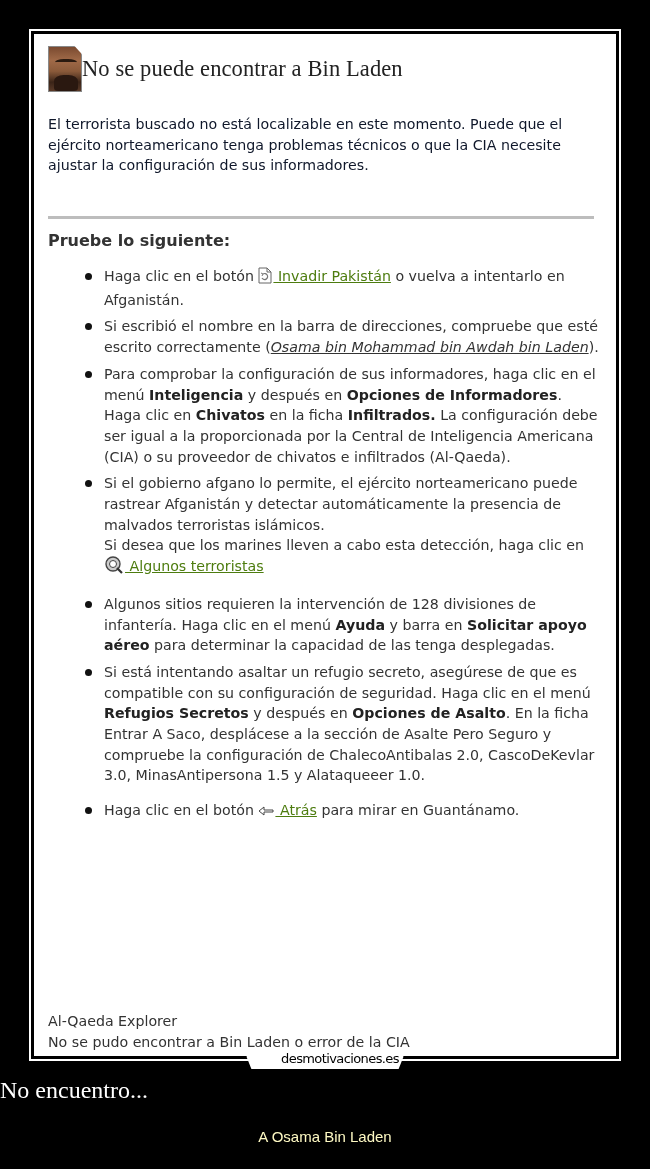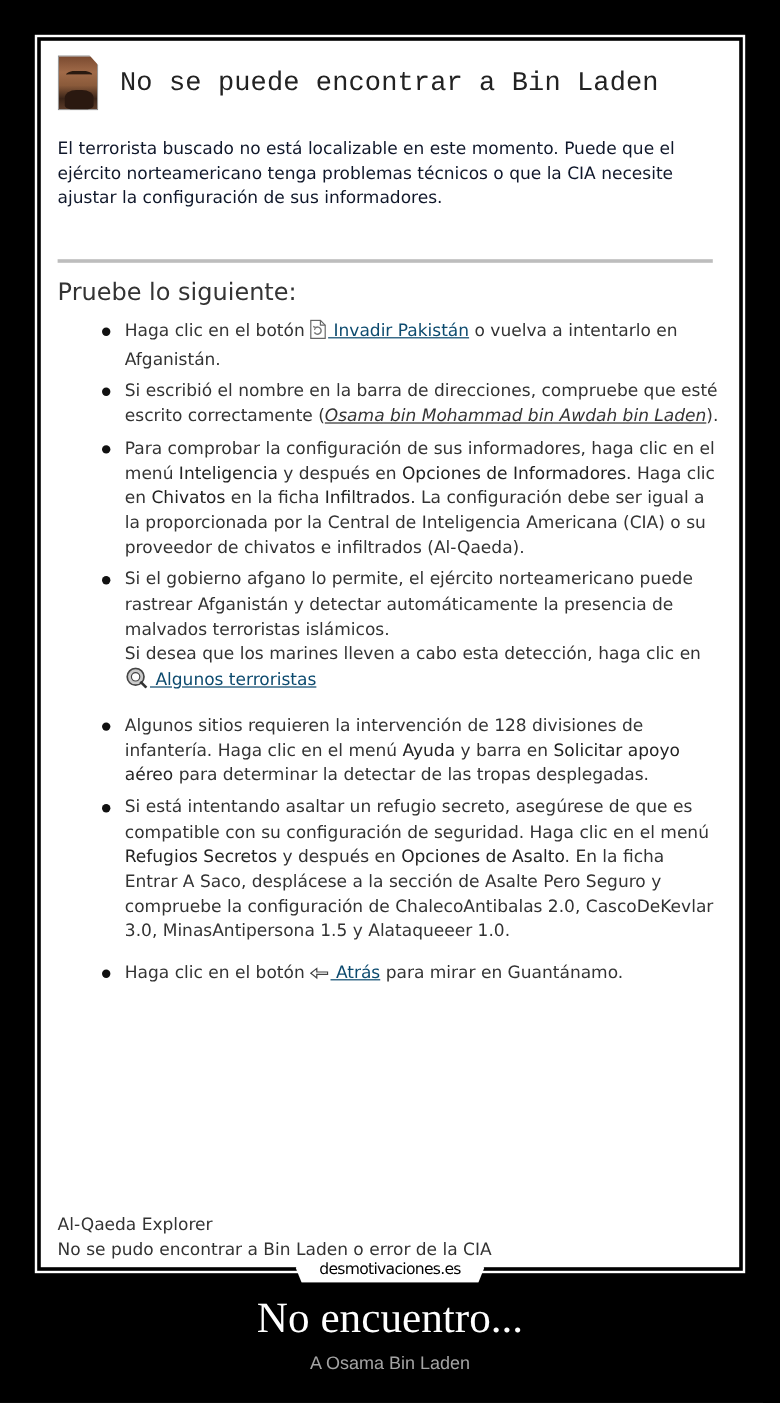--- a/index.html
+++ b/index.html
@@ -22,68 +22,68 @@
     }
     .doc-icon::before {
       content: ""; position: absolute; left: 6px; top: 12px; width: 22px; height: 5px;
       border-top: 3px solid #2a1a10; border-radius: 40%;
     }
     .doc-icon::after {
       content: ""; position: absolute; left: 5px; top: 28px; width: 24px; height: 16px;
       background: #2a1810; border-radius: 40% 40% 20% 20%;
     }
     .title {
-      margin-left: 18px; font-size: 22.5px; color: #222; font-weight: normal;
-      font-family: Liberation Mono, monospace; letter-spacing: 0.1px;
+      font-size: 22.5px; color: #222; font-weight: normal;
+      font-family: Liberation Serif, serif; letter-spacing: 0.1px;
     }
     .intro {
       position: absolute; left: 14px; top: 80px; width: 545px;
       font-size: 14.2px; line-height: 20.5px; color: #0f172a;
     }
     .divider {
       position: absolute; left: 14px; top: 182px; width: 546px; height: 3px;
       background: #bdbdbd;
     }
     .try-label {
-      position: absolute; left: 14px; top: 197px; font-size: 20px; color: #333;
+      position: absolute; left: 14px; top: 197px; font-size: 16px; color: #333; font-weight: bold;
     }
     ul.tips {
       position: absolute; left: 70px; top: 232px; width: 495px;
       list-style: none; font-size: 14.2px; line-height: 20.7px; color: #333;
     }
     ul.tips li { position: relative; margin-bottom: 6px; }
     ul.tips li::before {
       content: ""; position: absolute; left: -19px; top: 7px;
       width: 7px; height: 7px; border-radius: 50%; background: #111;
     }
     ul.tips li.gap { margin-bottom: 14px; }
-    b { color: #222; font-weight: normal; }
+    b { color: #222; font-weight: bold; }
     i { font-style: italic; text-decoration: underline; }
-    a.link { color: #0c4a6e; text-decoration: underline; }
+    a.link { color: #4d7c0f; text-decoration: underline; }
     .icon-inline { display: inline-block; vertical-align: -3px; margin-right: 1px; }
     .footer {
       position: absolute; left: 14px; top: 977px; font-size: 14.2px; line-height: 21px; color: #333;
     }
     .site-badge {
       position: absolute; left: 245px; top: 1053px; width: 160px; height: 16px;
       background: #fff; border-radius: 0 0 8px 8px;
       clip-path: polygon(4% 0, 96% 0, 100% 100%, 0 100%);
       transform: scaleY(-1);
     }
     .site-text {
-      position: absolute; left: 245px; top: 1051px; width: 160px; text-align: center;
+      position: absolute; left: 260px; top: 1051px; width: 160px; text-align: center;
       font-size: 13px; color: #000; letter-spacing: -0.6px; font-family: "DejaVu Sans", sans-serif;
     }
     .caption-title {
-      position: absolute; left: 0; top: 1077px; width: 650px; text-align: center;
-      font-family: "Liberation Serif", serif; font-size: 36px; color: #fff;
+      position: absolute; left: 0; top: 1077px; width: 650px; text-align: left;
+      font-family: "Liberation Serif", serif; font-size: 24px; color: #fff;
     }
     .caption-sub {
       position: absolute; left: 0; top: 1128px; width: 650px; text-align: center;
-      font-family: "Liberation Sans", sans-serif; font-size: 15px; color: #a3a3a3;
+      font-family: "Liberation Sans", sans-serif; font-size: 15px; color: #fef9c3;
     }
   </style>
 </head>
 <body>
 
 <div class="frame-outer"></div>
 
 <div class="panel">
   <div class="header">
     <div class="doc-icon"></div>
@@ -113,21 +113,21 @@
     </li>
     <li class="gap">
       <span>Si el gobierno afgano lo permite, el ejército norteamericano puede rastrear Afganistán y detectar automáticamente la presencia de malvados terroristas islámicos.</span><br>
       <span>Si desea que los marines lleven a cabo esta detección, haga clic en </span><span class="icon-inline"><svg width="20" height="18" viewBox="0 0 20 18">
             <circle cx="9" cy="8" r="7" fill="#ccc" stroke="#444" stroke-width="1.4"></circle>
             <circle cx="9" cy="8" r="3.5" fill="#fff" stroke="#444"></circle>
             <path d="M13 12l5 5" stroke="#333" stroke-width="2.2"></path>
           </svg></span><a class="link"> Algunos terroristas</a>
     </li>
     <li>
-      <span>Algunos sitios requieren la intervención de 128 divisiones de infantería. Haga clic en el menú </span><b>Ayuda</b><span> y barra en </span><b>Solicitar apoyo aéreo</b><span> para determinar la detectar de las tropas desplegadas.</span>
+      <span>Algunos sitios requieren la intervención de 128 divisiones de infantería. Haga clic en el menú </span><b>Ayuda</b><span> y barra en </span><b>Solicitar apoyo aéreo</b><span> para determinar la capacidad de las tenga desplegadas.</span>
     </li>
     <li class="gap">
       <span>Si está intentando asaltar un refugio secreto, asegúrese de que es compatible con su configuración de seguridad. Haga clic en el menú </span><b>Refugios Secretos</b><span> y después en </span><b>Opciones de Asalto</b><span>. En la ficha Entrar A Saco, desplácese a la sección de Asalte Pero Seguro y compruebe la configuración de ChalecoAntibalas 2.0, CascoDeKevlar 3.0, MinasAntipersona 1.5 y Alataqueeer 1.0.</span>
     </li>
     <li>
       <span>Haga clic en el botón </span><span class="icon-inline"><svg width="16" height="12" viewBox="0 0 16 12">
             <path d="M1 5l5-4v3h9v2H6v3z" fill="#fff" stroke="#444" stroke-width="1"></path>
           </svg></span><a class="link"> Atrás</a><span> para mirar en Guantánamo.</span>
     </li>
   </ul>

